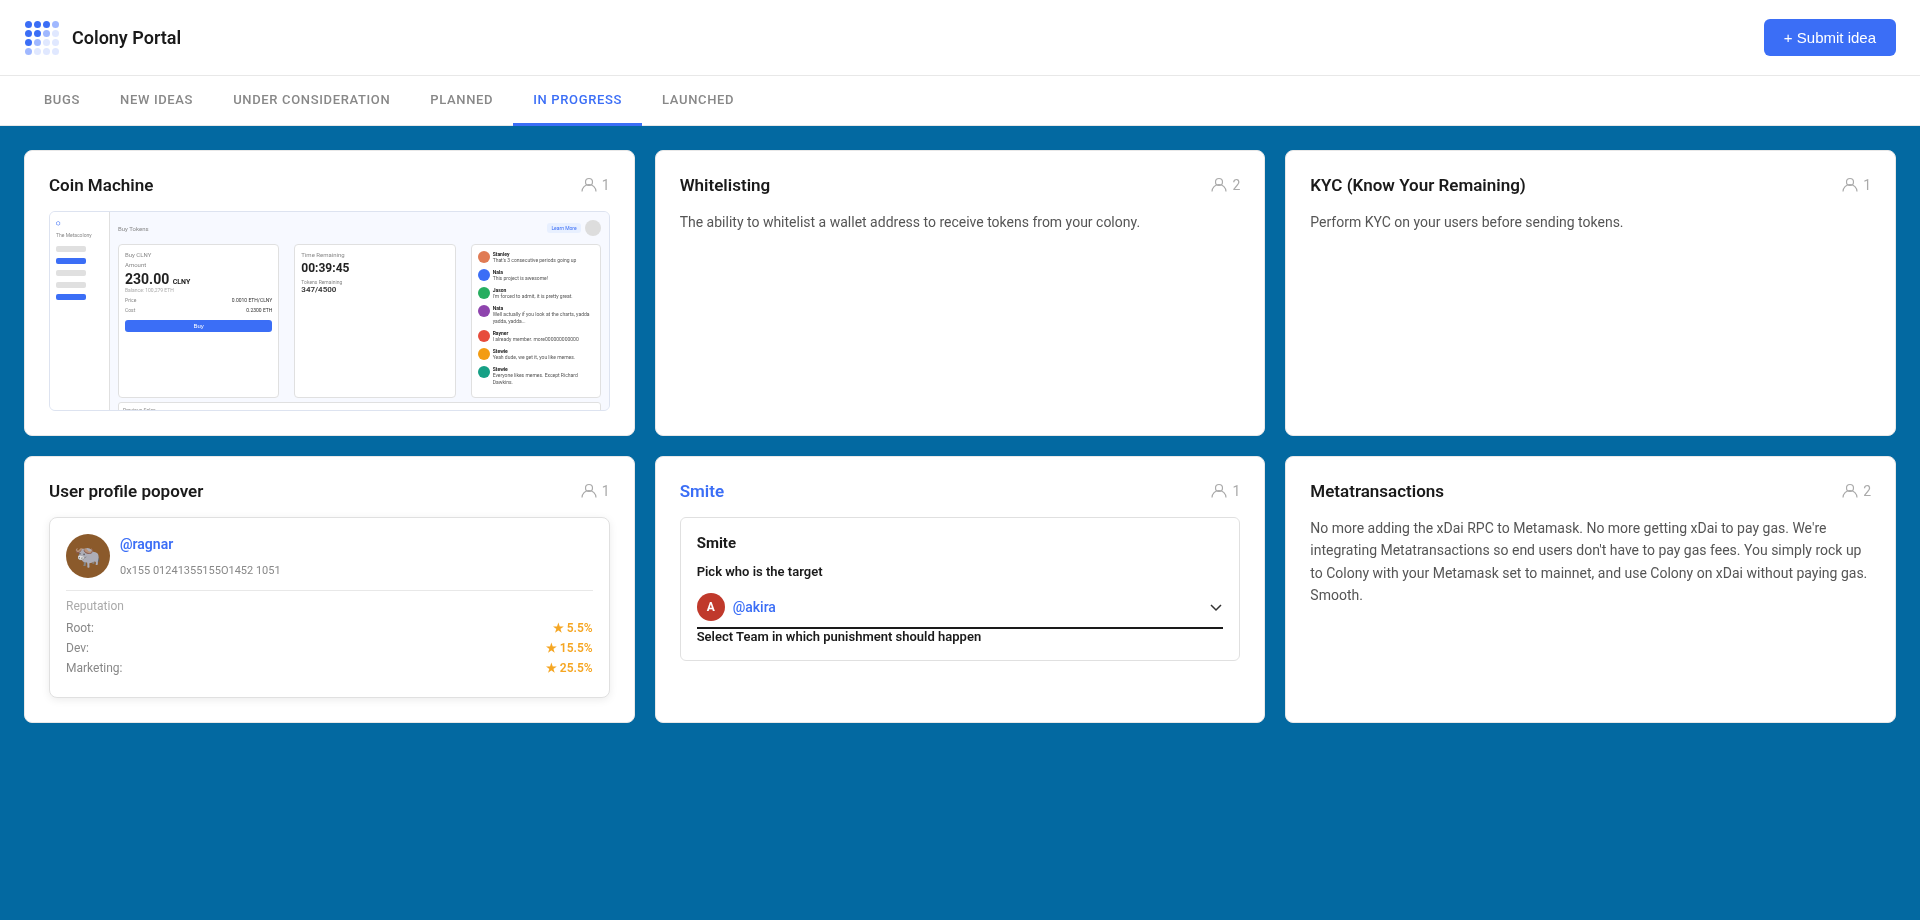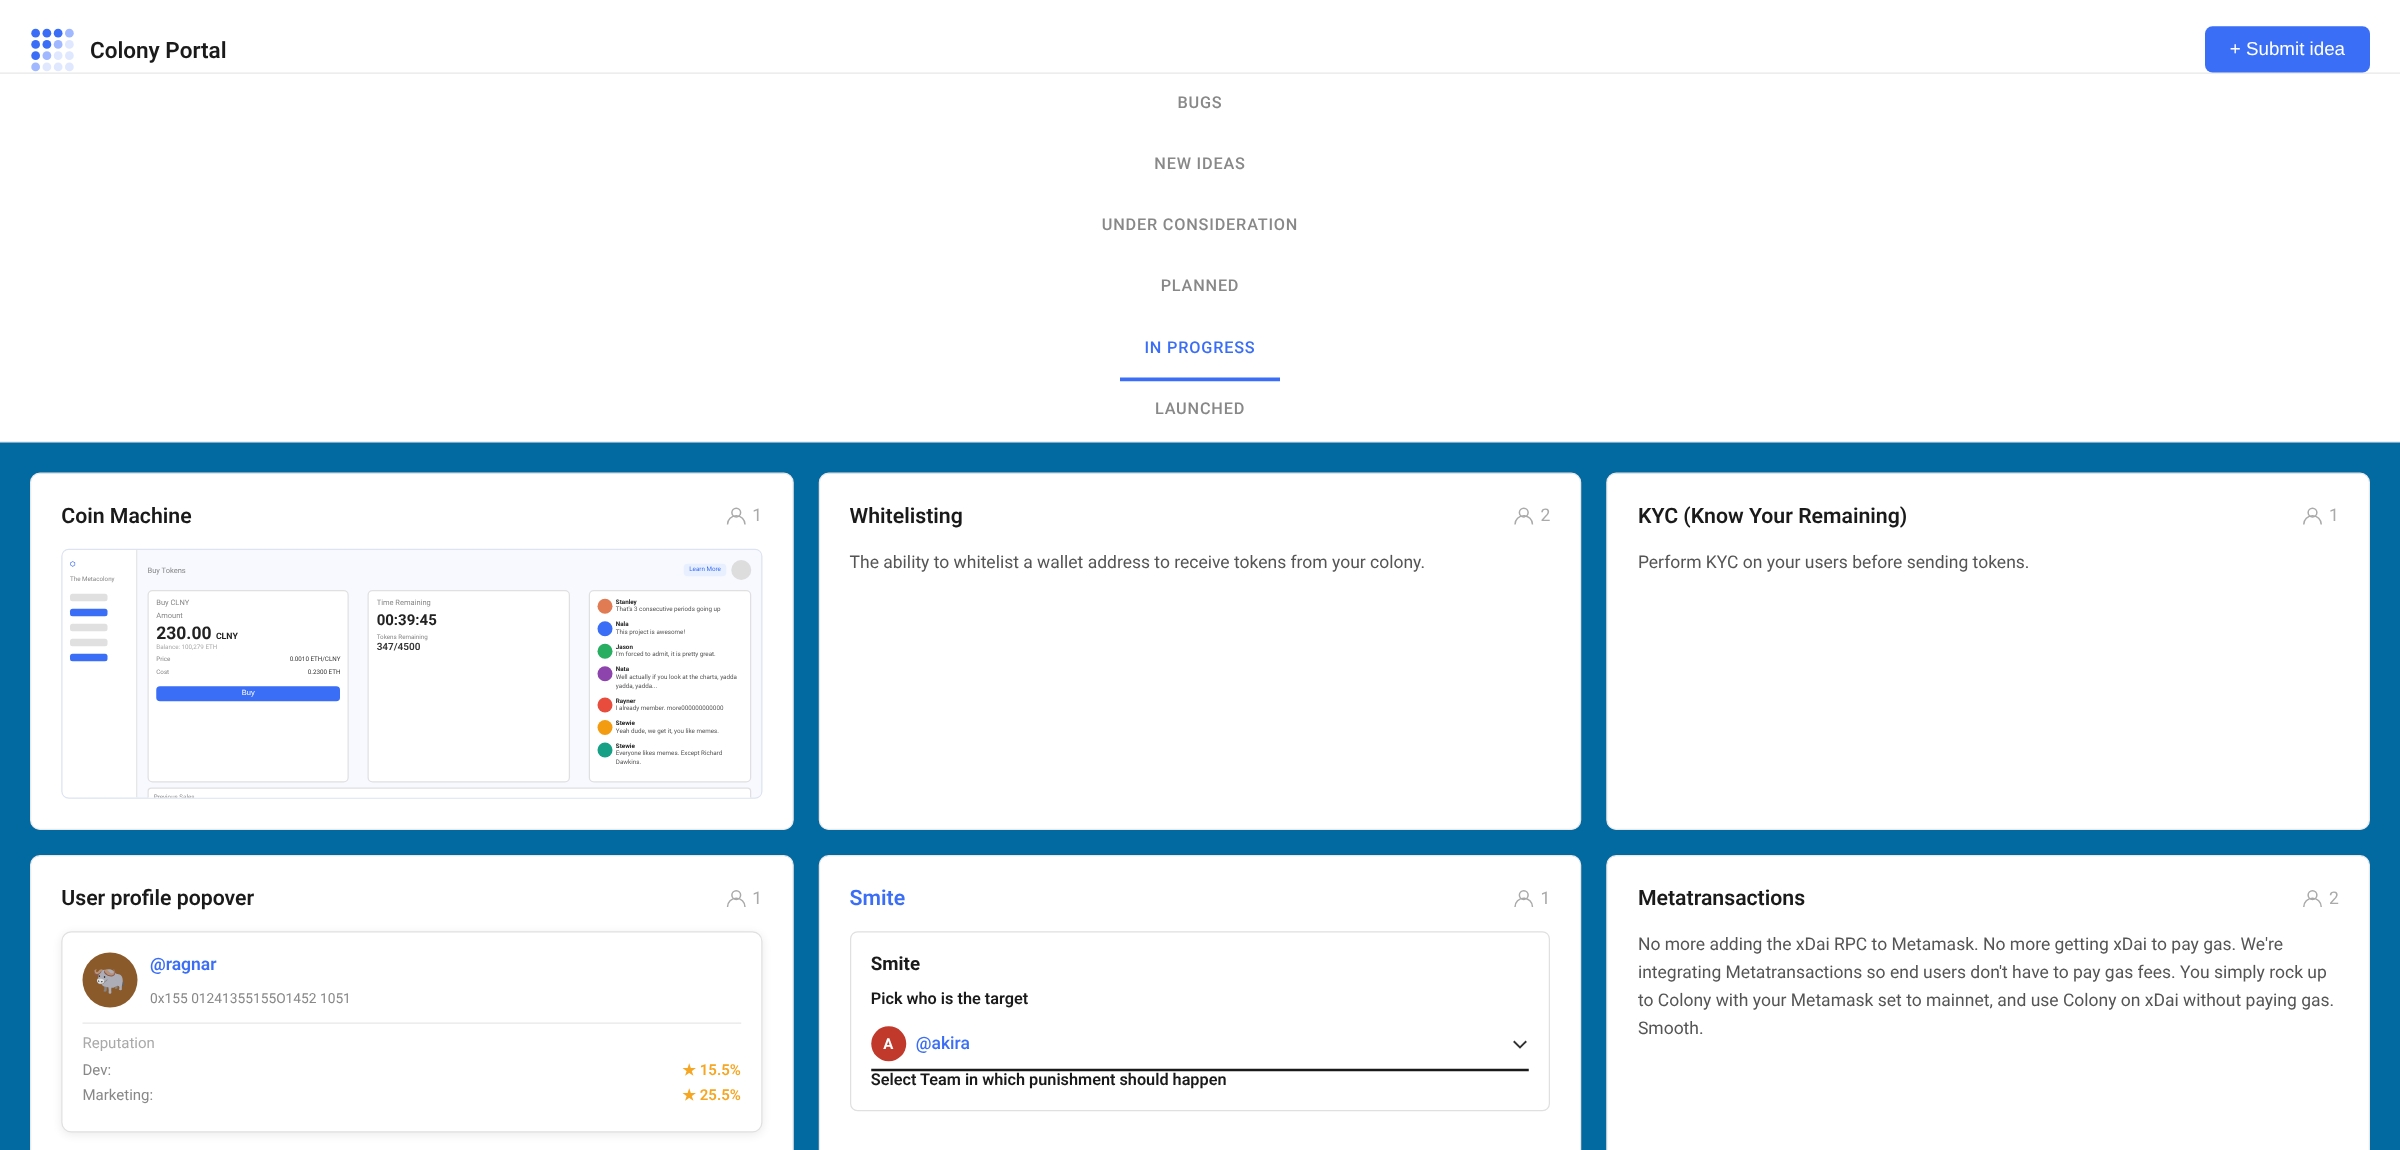--- a/index.html
+++ b/index.html
@@ -1,24 +1,24 @@
 <!DOCTYPE html>
 <html><head>
   <meta charset="utf-8">
   <style>
     * { box-sizing: border-box; margin: 0; padding: 0; }
     body { font-family: -apple-system, BlinkMacSystemFont, 'Segoe UI', Roboto, sans-serif; background: #fff; color: #333; }
 
     
     .header {
       display: flex;
-      align-items: flex-end;
+      align-items: center;
       justify-content: space-between;
       padding: 0 24px;
-      height: 59px;
+      height: 76px;
       border-bottom: 1px solid #e8e8e8;
     }
     .header-left {
       display: flex;
       align-items: center;
       gap: 12px;
     }
     .logo-icon {
       width: 36px;
       height: 36px;
@@ -57,21 +57,20 @@
       gap: 6px;
     }
 
     
     .nav-tabs {
       display: flex;
       align-items: center;
       padding: 0 24px;
       border-bottom: 1px solid #e8e8e8;
       gap: 0;
-      flex-direction: column;
     }
     .nav-tab {
       padding: 16px 20px;
       font-size: 13px;
       font-weight: 500;
       color: #888;
       cursor: pointer;
       letter-spacing: 0.05em;
       text-transform: uppercase;
       border-bottom: 3px solid transparent;
@@ -489,20 +488,24 @@
         <div class="pp-user-row">
           <div class="pp-avatar">🐃</div>
           <div>
             <div class="pp-username">@ragnar</div>
             <div class="pp-address">0x155 01241355155O1452 1051</div>
           </div>
         </div>
         <div class="pp-divider"></div>
         <div class="pp-rep-label">Reputation</div>
         <div class="pp-rep-row">
+          <span class="pp-rep-key">Root:</span>
+          <span class="pp-rep-val">★ 5.5%</span>
+        </div>
+        <div class="pp-rep-row">
           <span class="pp-rep-key">Dev:</span>
           <span class="pp-rep-val">★ 15.5%</span>
         </div>
         <div class="pp-rep-row">
           <span class="pp-rep-key">Marketing:</span>
           <span class="pp-rep-val">★ 25.5%</span>
         </div>
       </div>
     </div>
 

